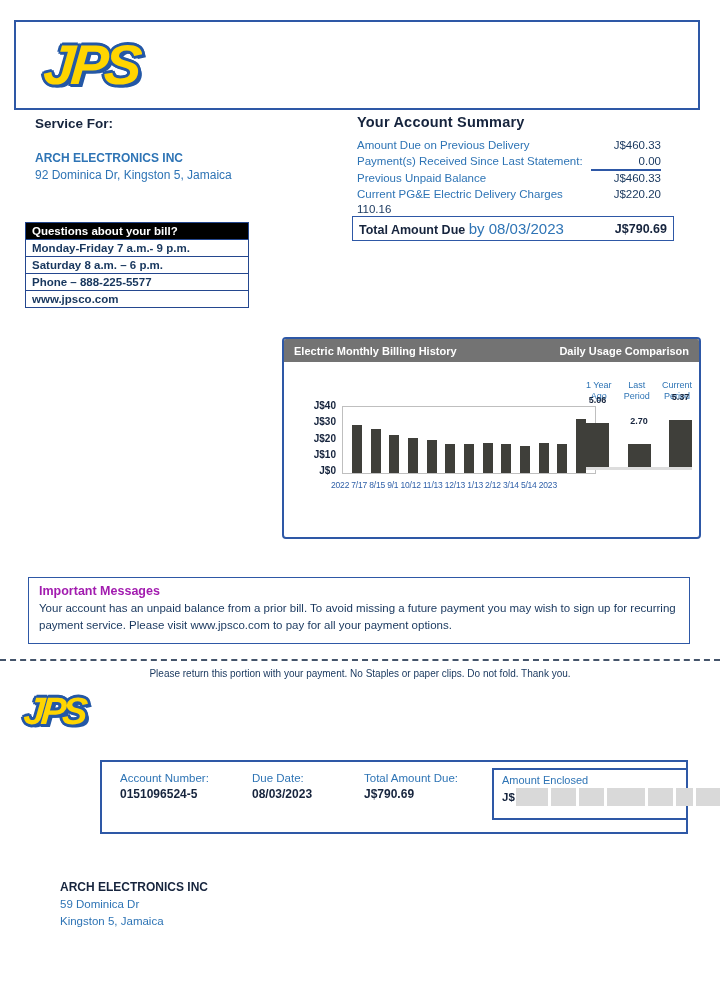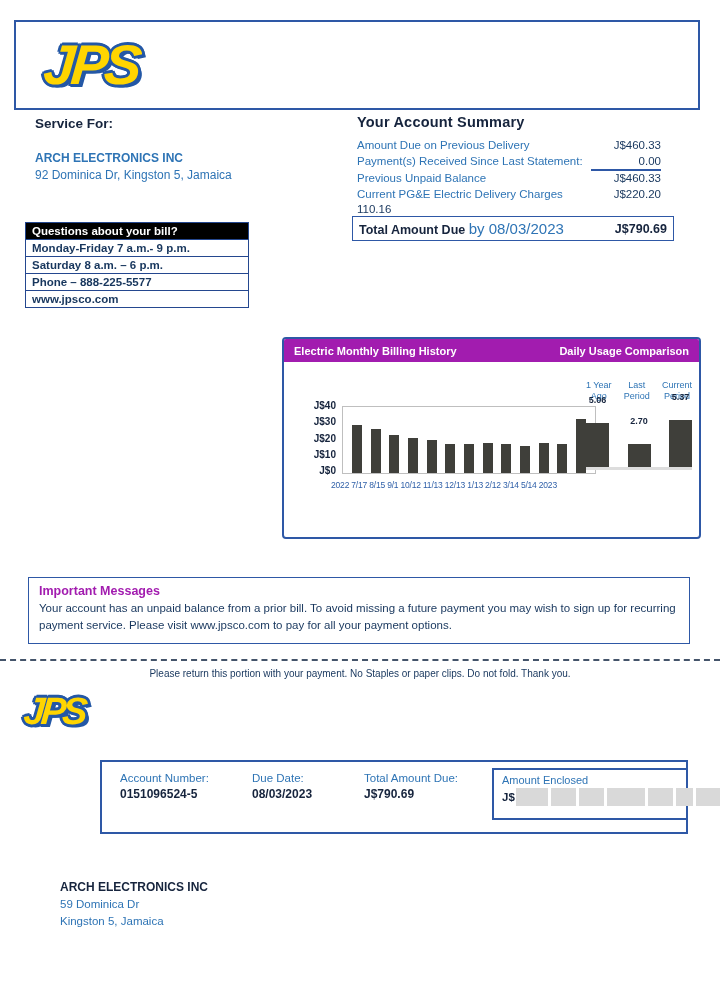--- a/index.html
+++ b/index.html
@@ -41,21 +41,21 @@
   .val-underline{display:inline-block;min-width:70px;border-bottom:2px solid #2E58A6;}
   .total-box{position:absolute;left:352px;top:216px;width:308px;border:1.8px solid #2E58A6;
              display:flex;justify-content:space-between;align-items:center;padding:3px 6px;}
   .total-lbl{font-size:12.5px;font-weight:bold;color:#16243D;}
   .total-suffix{font-size:15px;font-weight:normal;color:#2E74B5;}
   .total-val{font-size:12.5px;font-weight:bold;color:#16243D;}
 
   
   .chart-box{position:absolute;left:282px;top:337px;width:415px;height:198px;
              border:2px solid #2E58A6;border-radius:4px;overflow:hidden;background:#fff;}
-  .chart-head{background:#a21caf;color:#fff;height:23px;display:flex;align-items:center;
+  .chart-head{background:#737373;color:#fff;height:23px;display:flex;align-items:center;
               justify-content:space-between;padding:0 10px;font-size:11px;font-weight:bold;}
   .chart-body{position:relative;height:171px;}
   .ylabels{position:absolute;left:6px;top:38px;height:76px;width:46px;display:flex;flex-direction:column;
            justify-content:space-between;align-items:flex-end;font-size:10px;font-weight:bold;color:#16243D;}
   .plot{position:absolute;left:58px;top:44px;width:234px;height:66px;border:1px solid #BFBFBF;
         display:flex;align-items:flex-end;justify-content:space-between;padding:0 9px;}
   .mbar{width:10px;background:#3F3F3A;}
   .xlabels{position:absolute;left:10px;top:118px;width:300px;font-size:8.5px;color:#2E5FA8;
            text-align:center;letter-spacing:-0.2px;}
   .daily{position:absolute;left:302px;top:18px;width:106px;}

